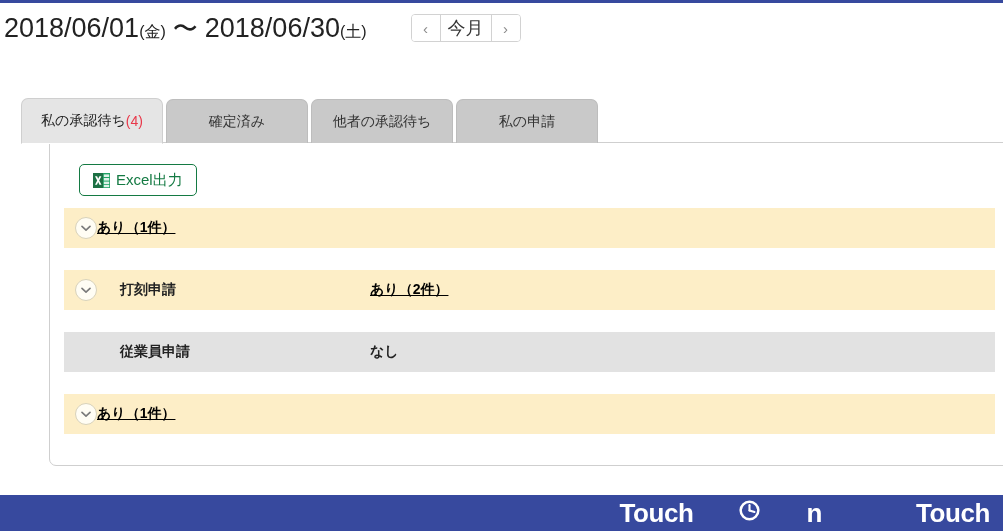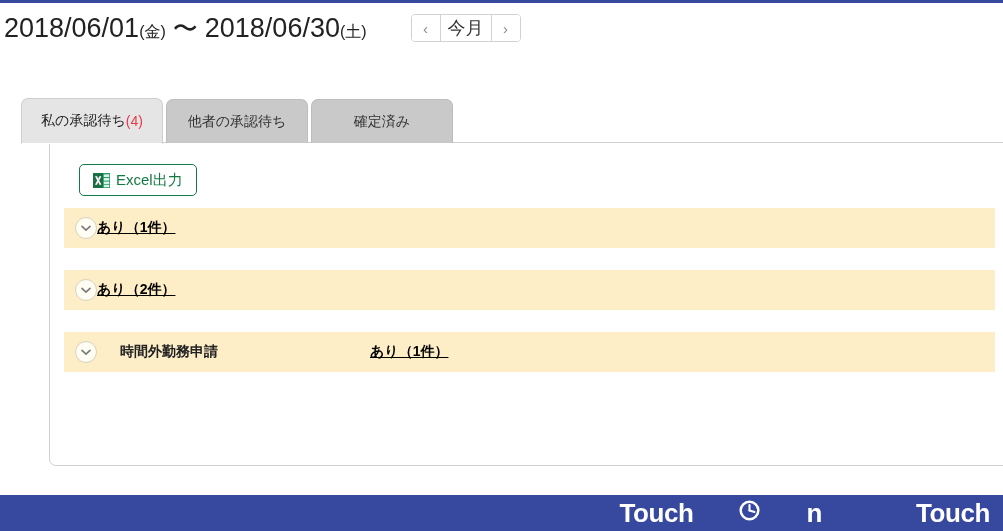--- a/index.html
+++ b/index.html
@@ -254,24 +254,27 @@
     <div class="nav-arrow">›</div>
   </div>
 </div>
 
 <div class="tabs">
   <div class="tab active">
     <span>私の承認待ち</span>
       <span class="count">(4)</span>
   </div>
   <div class="tab">
+    <span>確定済み</span>
+  </div>
+  <div class="tab">
     <span>他者の承認待ち</span>
   </div>
   <div class="tab">
-    <span>確定済み</span>
+    <span>私の申請</span>
   </div>
 </div>
 
 <div class="panel">
 
   <div class="excel-btn">
     <span>
       <svg class="excel-icon" viewBox="0 0 17 17" xmlns="http://www.w3.org/2000/svg">
         <rect x="0" y="1" width="10" height="15" fill="#1d7044"></rect>
         <rect x="10" y="1" width="7" height="15" fill="#21a366"></rect>
@@ -295,31 +298,36 @@
       </div>
       <div class="row-value link">あり（1件）</div>
     </div>
 
     <div class="row has-items">
       <div class="chevron-btn">
         <svg width="10" height="7" viewBox="0 0 10 7" xmlns="http://www.w3.org/2000/svg">
           <path d="M1 1.4 L5 5.2 L9 1.4" stroke="#7a7a7a" stroke-width="1.6" fill="none" stroke-linecap="round" stroke-linejoin="round"></path>
         </svg>
       </div>
+      <div class="row-label">打刻申請</div>
       <div class="row-value link">あり（2件）</div>
     </div>
 
+    <div class="row no-items">
+      <div class="chevron-spacer"></div>
+      <div class="row-label">従業員申請</div>
+      <div class="row-value">なし</div>
+    </div>
 
     <div class="row has-items">
       <div class="chevron-btn">
         <svg width="10" height="7" viewBox="0 0 10 7" xmlns="http://www.w3.org/2000/svg">
           <path d="M1 1.4 L5 5.2 L9 1.4" stroke="#7a7a7a" stroke-width="1.6" fill="none" stroke-linecap="round" stroke-linejoin="round"></path>
         </svg>
       </div>
-      <div class="row-label">時間外勤務申請</div>
       <div class="row-value link">あり（1件）</div>
     </div>
 
   </div>
 </div>
 
 <div class="footer">
   <div class="brand">
     <span>Touch</span>
     <span class="clock-o">

